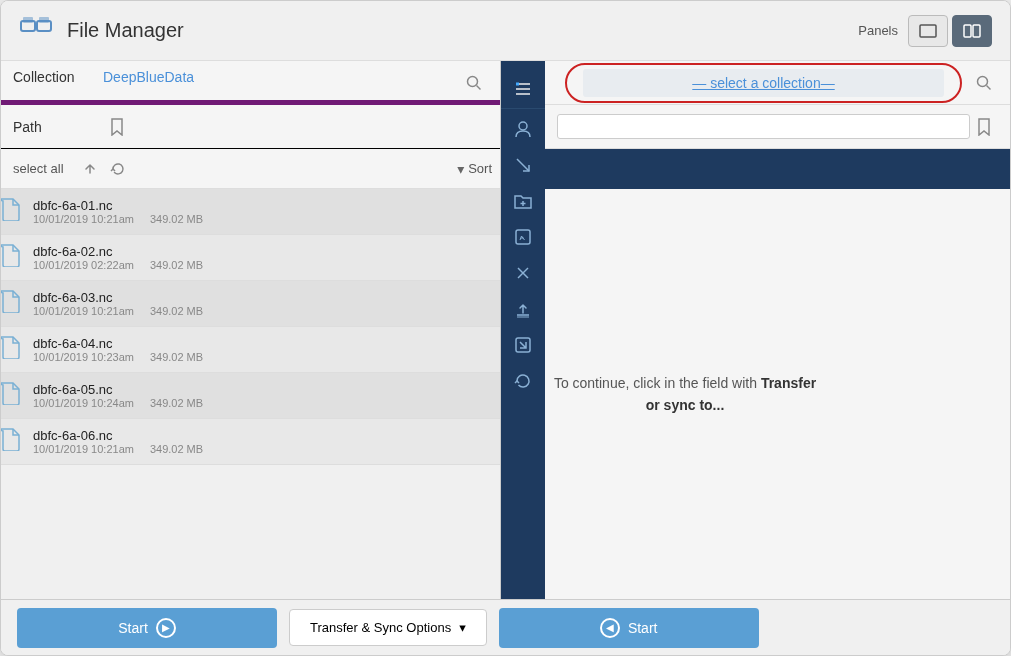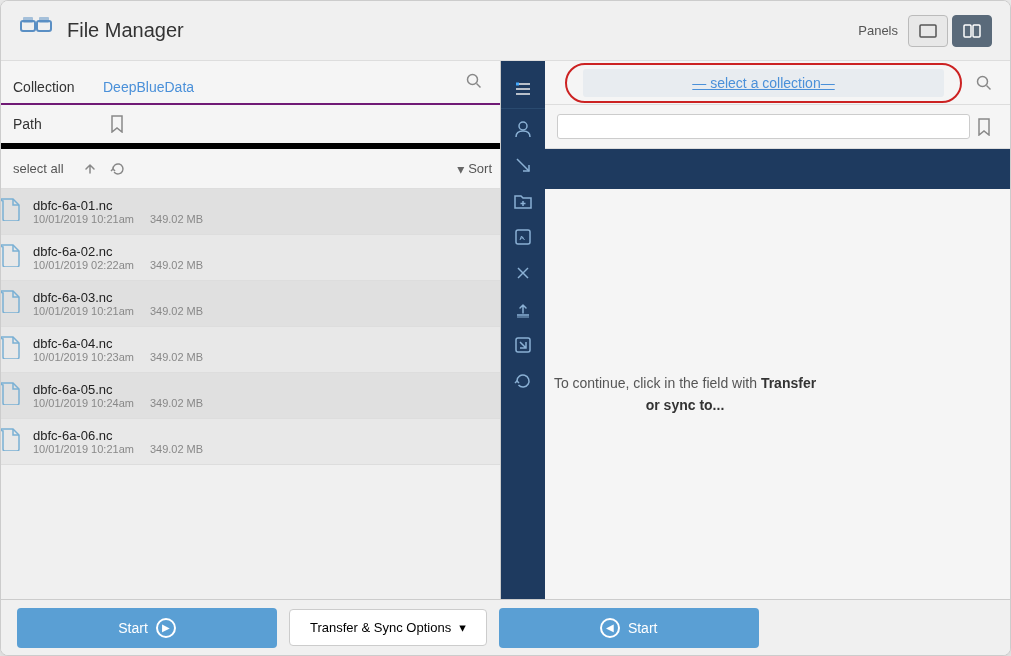--- a/index.html
+++ b/index.html
@@ -86,23 +86,23 @@
     
     .right-panel {
       flex: 1;
       display: flex;
       flex-direction: column;
       background: #4c1d95;
     }
     
     .collection-row {
       display: flex;
-      align-items: flex-end;
+      align-items: flex-start;
       padding: 8px 12px;
-      border-bottom: 2px solid #701a75;
+      border-bottom: 5px solid #701a75;
       background: #f5f5f5;
       height: 44px;
     }
     .collection-label {
       font-size: 14px;
       color: #333;
       margin-right: 10px;
       min-width: 80px;
     }
     .collection-value {
@@ -118,21 +118,21 @@
       justify-content: center;
       cursor: pointer;
       color: #888;
       font-size: 16px;
     }
     
     .path-row {
       display: flex;
       align-items: center;
       padding: 6px 12px;
-      border-bottom: 6px solid #000000;
+      border-bottom: 1px solid #000000;
       background: #f5f5f5;
       height: 44px;
     }
     .path-label {
       font-size: 14px;
       color: #333;
       margin-right: 10px;
       min-width: 80px;
     }
     .path-input {

